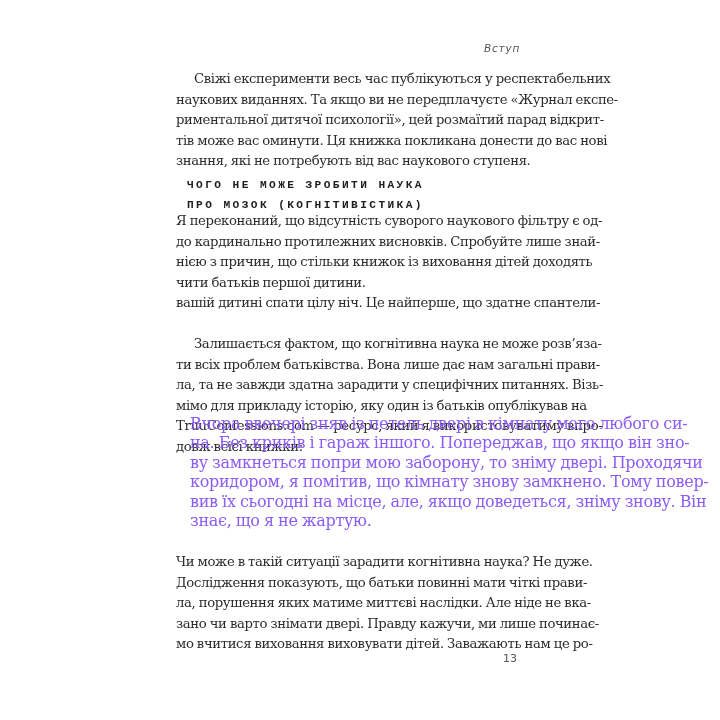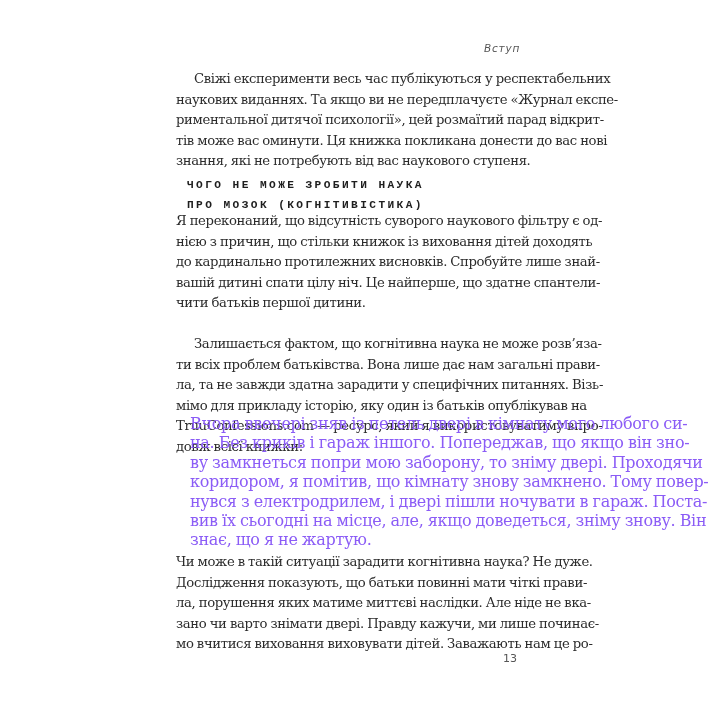--- a/index.html
+++ b/index.html
@@ -54,44 +54,43 @@
 </div>
 
 <div class="heading">
   <span>ЧОГО НЕ МОЖЕ ЗРОБИТИ НАУКА</span>
   <span>ПРО МОЗОК (КОГНІТИВІСТИКА)</span>
 </div>
 
 <div class="text-block" style="top:207px">
   <p class="para">
     <span class="line">Я переконаний, що відсутність суворого наукового фільтру є од-</span>
+    <span class="line">до кардинально протилежних висновків. Спробуйте лише знай-</span>
     <span class="line">нією з причин, що стільки книжок із виховання дітей доходять</span>
-    <span class="line">до кардинально протилежних висновків. Спробуйте лише знай-</span>
+    <span class="line">чити батьків першої дитини.</span>
     <span class="line">вашій дитині спати цілу ніч. Це найперше, що здатне спантели-</span>
-    <span class="line">чити батьків першої дитини.</span>
   </p>
 </div>
 
 <div class="text-block" style="top:330px">
   <p class="para indent-first">
     <span class="line">Залишається фактом, що когнітивна наука не може розв’яза-</span>
     <span class="line">ти всіх проблем батьківства. Вона лише дає нам загальні прави-</span>
     <span class="line">ла, та не завжди здатна зарадити у специфічних питаннях. Візь-</span>
     <span class="line">мімо для прикладу історію, яку один із батьків опублікував на</span>
     <span class="line">TruuConfessions.com — ресурс, який я використовуватиму впро-</span>
     <span class="line">довж всієї книжки:</span>
   </p>
 </div>
 
 <div class="quote">
   <span class="line">Вчора ввечері зняв із петель двері в кімнату мого любого си-</span>
   <span class="line">на. Без криків і гараж іншого. Попереджав, що якщо він зно-</span>
   <span class="line">ву замкнеться попри мою заборону, то зніму двері. Проходячи</span>
   <span class="line">коридором, я помітив, що кімнату знову замкнено. Тому повер-</span>
-  <span class="line">нувся з електродрилем, і двері пішли ночувати в гараж. Поста-</span>
   <span class="line">вив їх сьогодні на місце, але, якщо доведеться, зніму знову. Він</span>
   <span class="line">знає, що я не жартую.</span>
 </div>
 
 <div class="text-block" style="top:548px">
   <p class="para">
     <span class="line">Чи може в такій ситуації зарадити когнітивна наука? Не дуже.</span>
     <span class="line">Дослідження показують, що батьки повинні мати чіткі прави-</span>
     <span class="line">ла, порушення яких матиме миттєві наслідки. Але ніде не вка-</span>
     <span class="line">зано чи варто знімати двері. Правду кажучи, ми лише починає-</span>

